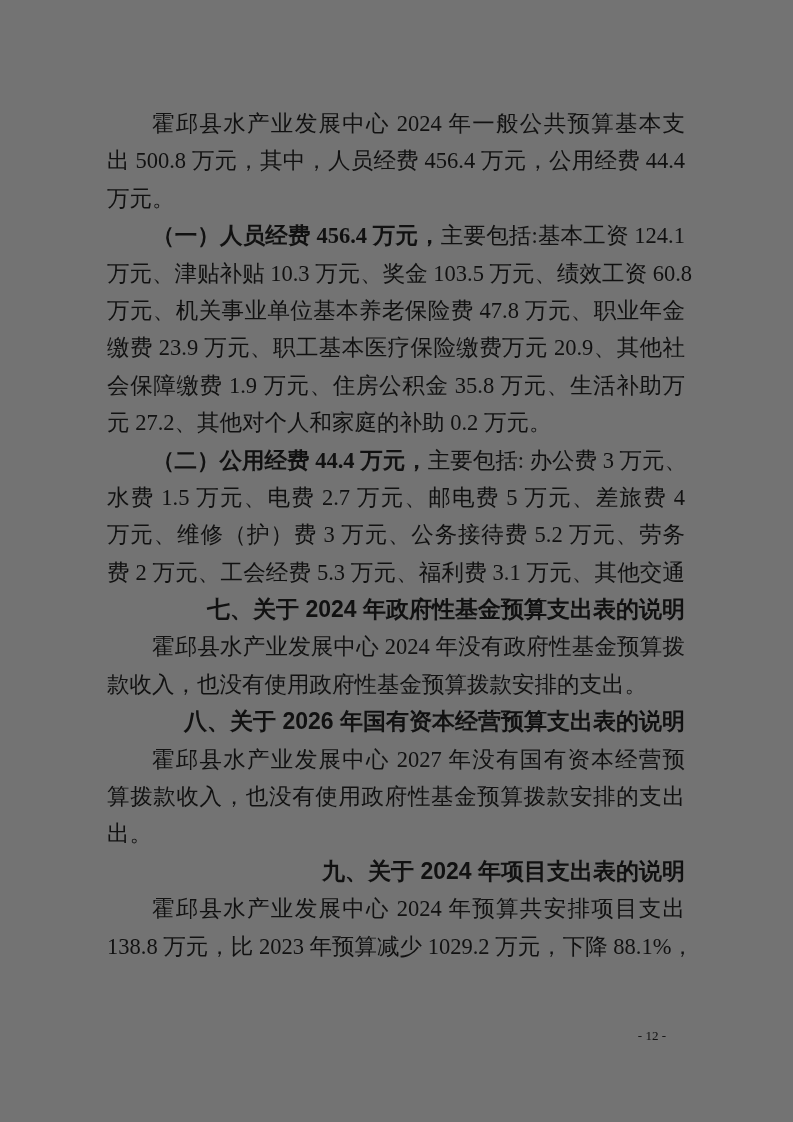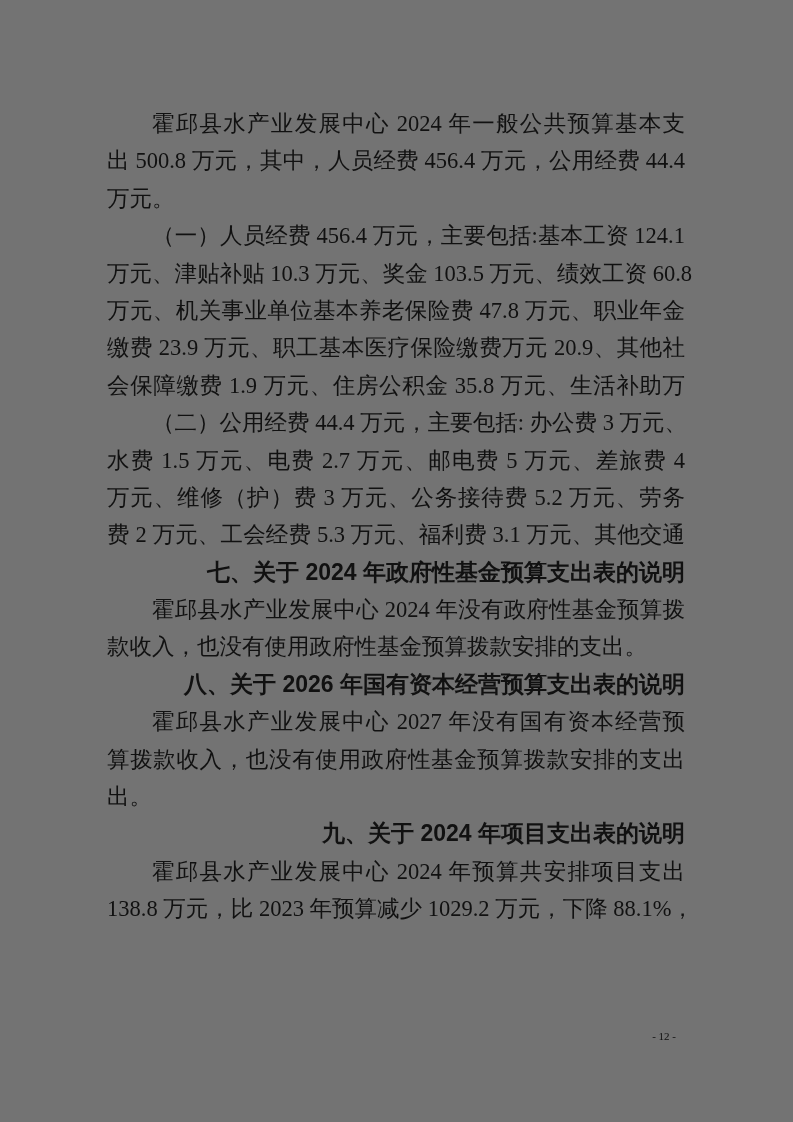--- a/index.html
+++ b/index.html
@@ -36,45 +36,46 @@
   .line.indent {
     text-indent: 45px;
   }
   .line.heading {
     font-family: "Liberation Sans", "DejaVu Sans", sans-serif;
     font-weight: 700;
     font-size: 23px;
     text-align: right;
   }
   .b {
-    font-weight: 400;
+    font-weight: 700;
   }
   .footer {
     position: absolute;
     top: 1026px;
-    right: 117px;
-    font-size: 11px;
+    right: 127px;
+    font-size: 13px;
     line-height: 20px;
     font-family: "Liberation Serif", "DejaVu Serif", serif;
     color: #111111;
   }
 </style>
 </head>
 <body>
 
 <div class="page">
   <div class="doc">
       <div class="line indent flush"><span>霍邱县水产业发展中心 2024 年一般公共预算基本支</span></div>
       <div class="line flush"><span>出 500.8 万元，其中，人员经费 456.4 万元，公用经费 44.4</span></div>
       <div class="line"><span>万元。</span></div>
       <div class="line indent flush"><span class="b">（一）人员经费 456.4 万元，</span><span>主要包括:基本工资 124.1</span></div>
       <div class="line flush"><span>万元、津贴补贴 10.3 万元、奖金 103.5 万元、绩效工资 60.8</span></div>
       <div class="line flush"><span>万元、机关事业单位基本养老保险费 47.8 万元、职业年金</span></div>
       <div class="line flush"><span>缴费 23.9 万元、职工基本医疗保险缴费万元 20.9、其他社</span></div>
       <div class="line flush"><span>会保障缴费 1.9 万元、住房公积金 35.8 万元、生活补助万</span></div>
+      <div class="line"><span>元 27.2、其他对个人和家庭的补助 0.2 万元。</span></div>
       <div class="line indent flush"><span class="b">（二）公用经费 44.4 万元，</span><span>主要包括: 办公费 3 万元、</span></div>
       <div class="line flush"><span>水费 1.5 万元、电费 2.7 万元、邮电费 5 万元、差旅费 4</span></div>
       <div class="line flush"><span>万元、维修（护）费 3 万元、公务接待费 5.2 万元、劳务</span></div>
       <div class="line flush"><span>费 2 万元、工会经费 5.3 万元、福利费 3.1 万元、其他交通</span></div>
       <div class="line heading indent"><span>七、关于 2024 年政府性基金预算支出表的说明</span></div>
       <div class="line indent flush"><span>霍邱县水产业发展中心 2024 年没有政府性基金预算拨</span></div>
       <div class="line"><span>款收入，也没有使用政府性基金预算拨款安排的支出。</span></div>
       <div class="line heading indent"><span>八、关于 2026 年国有资本经营预算支出表的说明</span></div>
       <div class="line indent flush"><span>霍邱县水产业发展中心 2027 年没有国有资本经营预</span></div>
       <div class="line flush"><span>算拨款收入，也没有使用政府性基金预算拨款安排的支出</span></div>

